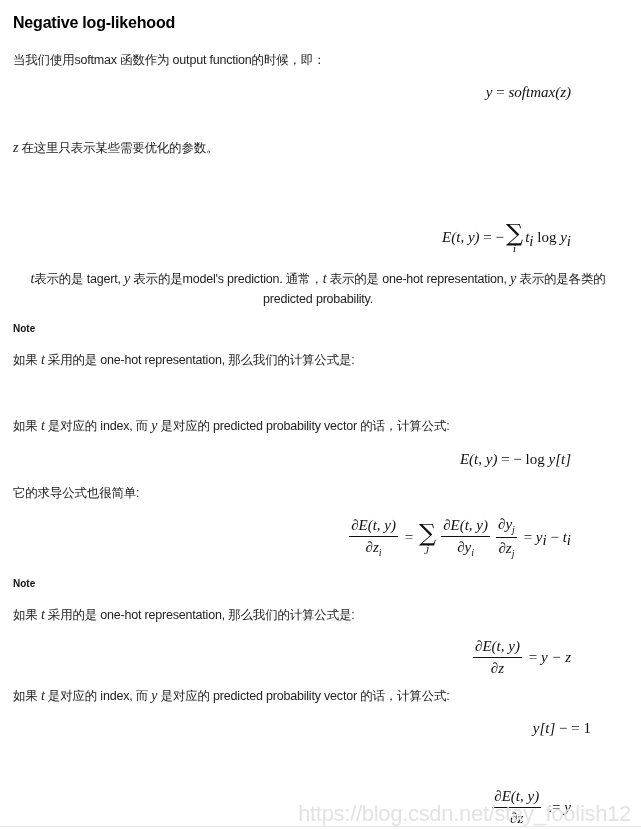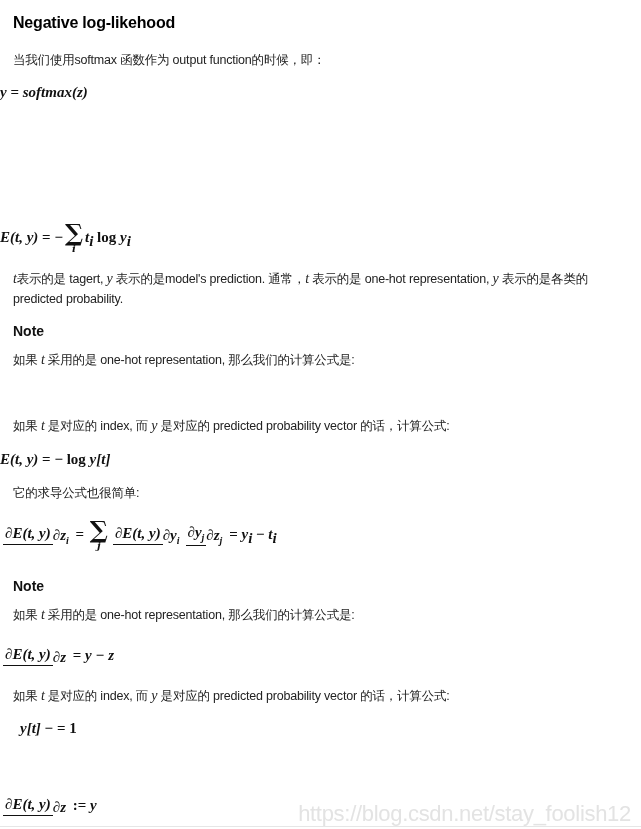--- a/index.html
+++ b/index.html
@@ -11,31 +11,30 @@
     .h2 {
       position: absolute; left: 13px; top: 14px;
       font-size: 16px; font-weight: bold; color: #000000; letter-spacing: -0.2px;
       margin: 0;
     }
     .p {
       position: absolute; left: 13px; font-size: 12.5px; color: #222222;
       line-height: 20px; margin: 0; letter-spacing: -0.2px; width: 610px;
     }
     .note {
-      position: absolute; left: 13px; font-size: 14px; font-weight: bold; color: #111;
+      position: absolute; left: 13px; font-size: 10px; font-weight: bold; color: #111;
     }
     .math {
-      position: absolute; left: 0; width: 571px; text-align: left;
+      position: absolute; left: 0; width: 571px; text-align: right;
       font-family: "DejaVu Serif", "Liberation Serif", serif; font-size: 14px; color: #111;
       white-space: nowrap;
-      font-weight: bold;
     }
     .mi { font-style: italic; font-family: "Liberation Serif", "DejaVu Serif", serif; font-size: 15px; }
     .rm { font-family: "Liberation Serif", serif; font-size: 15px; }
-    .frac { display: inline-flex; flex-direction: row; align-items: center; vertical-align: middle; margin: 8px 3px; }
+    .frac { display: inline-flex; flex-direction: column; align-items: center; vertical-align: middle; margin: 0 3px; }
     .frac .num { padding: 0 2px 2px 2px; border-bottom: 1px solid #111; }
     .frac .den { padding-top: 2px; }
     .sum { display: inline-flex; flex-direction: column; align-items: center; vertical-align: middle; margin: 0 2px; }
     .sum .sig { font-size: 24px; line-height: 22px; font-family: "DejaVu Serif", serif; }
     .sum .sub { font-size: 10px; font-style: italic; line-height: 10px; }
     sub { font-size: 10px; }
     .watermark {
       position: absolute; right: 10px; top: 801px; font-size: 22px; color: #e3e3e3;
       font-family: "Liberation Sans", sans-serif; letter-spacing: -0.3px;
     }
@@ -48,30 +47,31 @@
 <div class="page">
 
   <h2 class="h2">Negative log-likehood</h2>
 
   <p class="p" style="top:50px;">当我们使用softmax 函数作为 output function的时候，即：</p>
 
   <div class="math" style="top:84px;">
     <span class="mi">y</span><span class="rm"> = </span><span class="mi">softmax(z)</span>
   </div>
 
+  <p class="p" style="top:138px;"><span class="inl">z</span><span> 在这里只表示某些需要优化的参数。</span></p>
 
 
   <div class="math" style="top:222px;">
     <span class="mi">E(t, y)</span><span class="rm"> = −</span><span class="sum">
         <span class="sig">∑</span>
         <span class="sub">i</span>
       </span><span class="mi">t</span><sub class="mi">i</sub><span class="rm"> log </span><span class="mi">y</span><sub class="mi">i</sub>
   </div>
 
-  <p class="p" style="top:269px;"><span class="inl">t</span><span>表示的是 tagert, </span><span class="inl">y</span><span> 表示的是model's prediction. 通常，</span><span class="inl">t</span><span> 表示的是 one-hot representation, </span><span class="inl">y</span><span> 表示的是各类的 predicted probability.</span></p>
+  <p class="p" style="top:269px;text-align:center;"><span class="inl">t</span><span>表示的是 tagert, </span><span class="inl">y</span><span> 表示的是model's prediction. 通常，</span><span class="inl">t</span><span> 表示的是 one-hot representation, </span><span class="inl">y</span><span> 表示的是各类的 predicted probability.</span></p>
 
   <div class="note" style="top:323px;">Note</div>
 
   <p class="p" style="top:350px;"><span>如果 </span><span class="inl">t</span><span> 采用的是 one-hot representation, 那么我们的计算公式是:</span></p>
 
 
   <p class="p" style="top:416px;"><span>如果 </span><span class="inl">t</span><span> 是对应的 index, 而 </span><span class="inl">y</span><span> 是对应的 predicted probability vector 的话，计算公式:</span></p>
 
   <div class="math" style="top:451px;">
     <span class="mi">E(t, y)</span><span class="rm"> = − log </span><span class="mi">y[t]</span>

